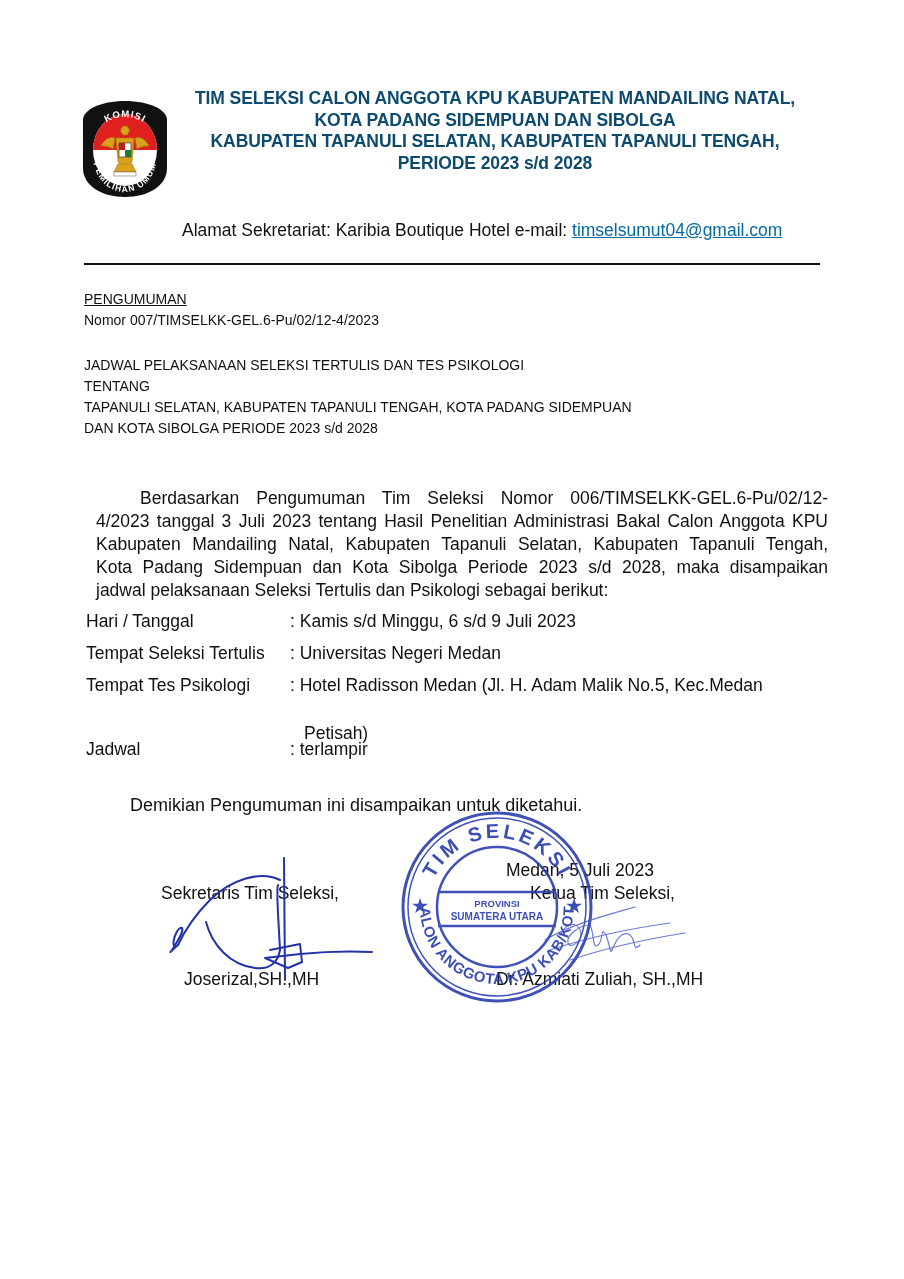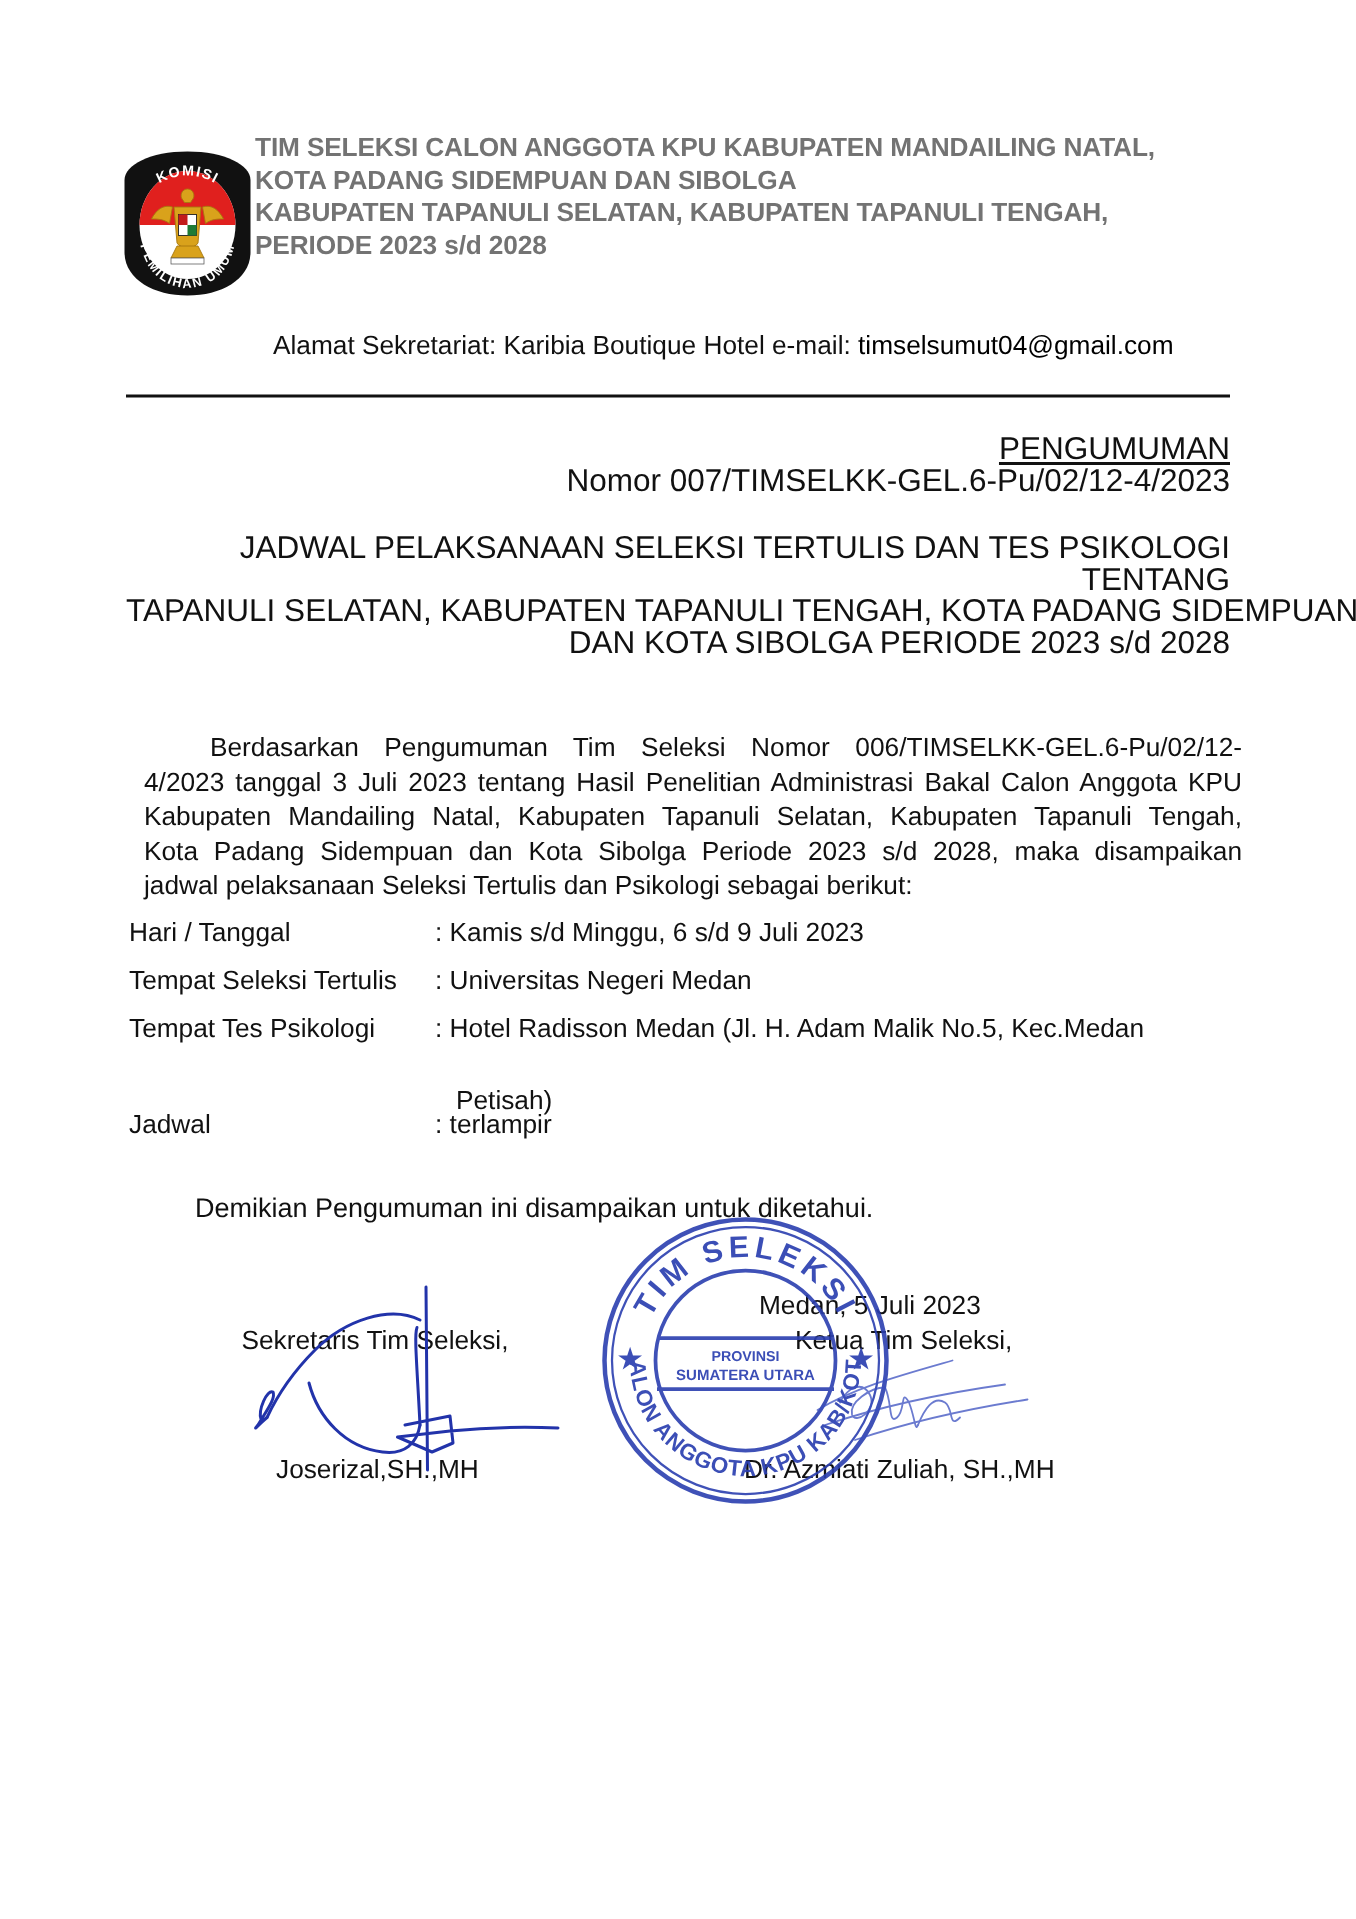--- a/index.html
+++ b/index.html
@@ -16,48 +16,49 @@
       color: #111111;
     }
     .abs { position: absolute; }
 
     
     .logo {
       left: 80px; top: 98px; width: 90px; height: 102px;
     }
     .header-title {
       left: 170px; top: 88px; width: 650px;
-      text-align: left;
+      text-align: center;
       font-weight: bold;
       font-size: 17.5px;
       line-height: 21.5px;
-      color: #737373;
+      color: #0c4a6e;
       letter-spacing: -0.1px;
     }
     .header-title div { white-space: nowrap; }
     .address {
       left: 182px; top: 220px;
       font-size: 17.5px;
       white-space: nowrap;
       color: #111;
     }
     .address a {
-      color: #000000;
+      color: #0369a1;
+      text-decoration: underline;
       text-align: right;
     }
     .rule {
       left: 84px; top: 263px; width: 736px; height: 2px;
       background: #111;
     }
 
     
     .center-block {
       left: 84px; width: 736px;
-      text-align: right;
-      font-size: 21px;
+      text-align: left;
+      font-size: 14px;
       line-height: 21px;
     }
     .pengumuman { top: 289px; }
     .pengumuman .u { text-decoration: underline; }
     .tentang { top: 355px; }
     .tentang div { white-space: nowrap; }
 
     
     .para {
       left: 96px; top: 487px; width: 732px;

